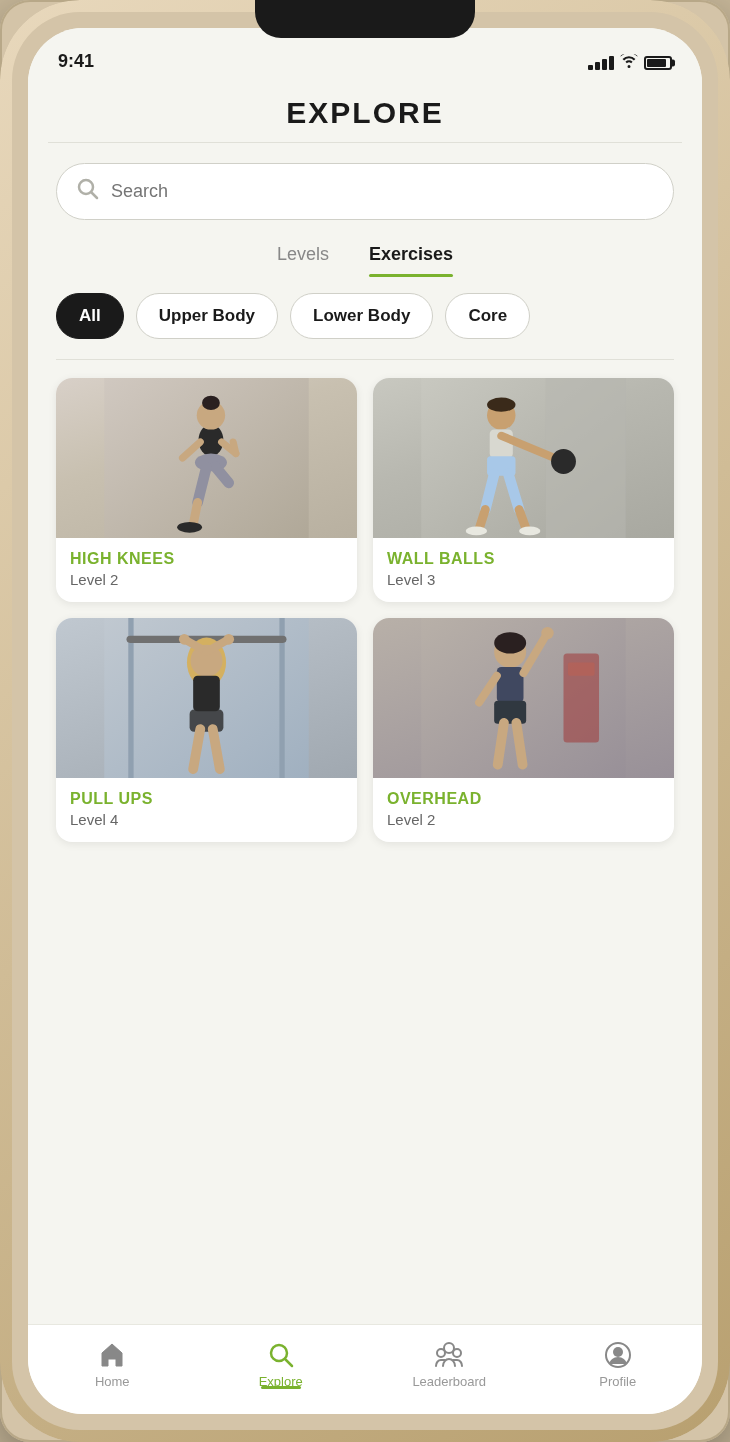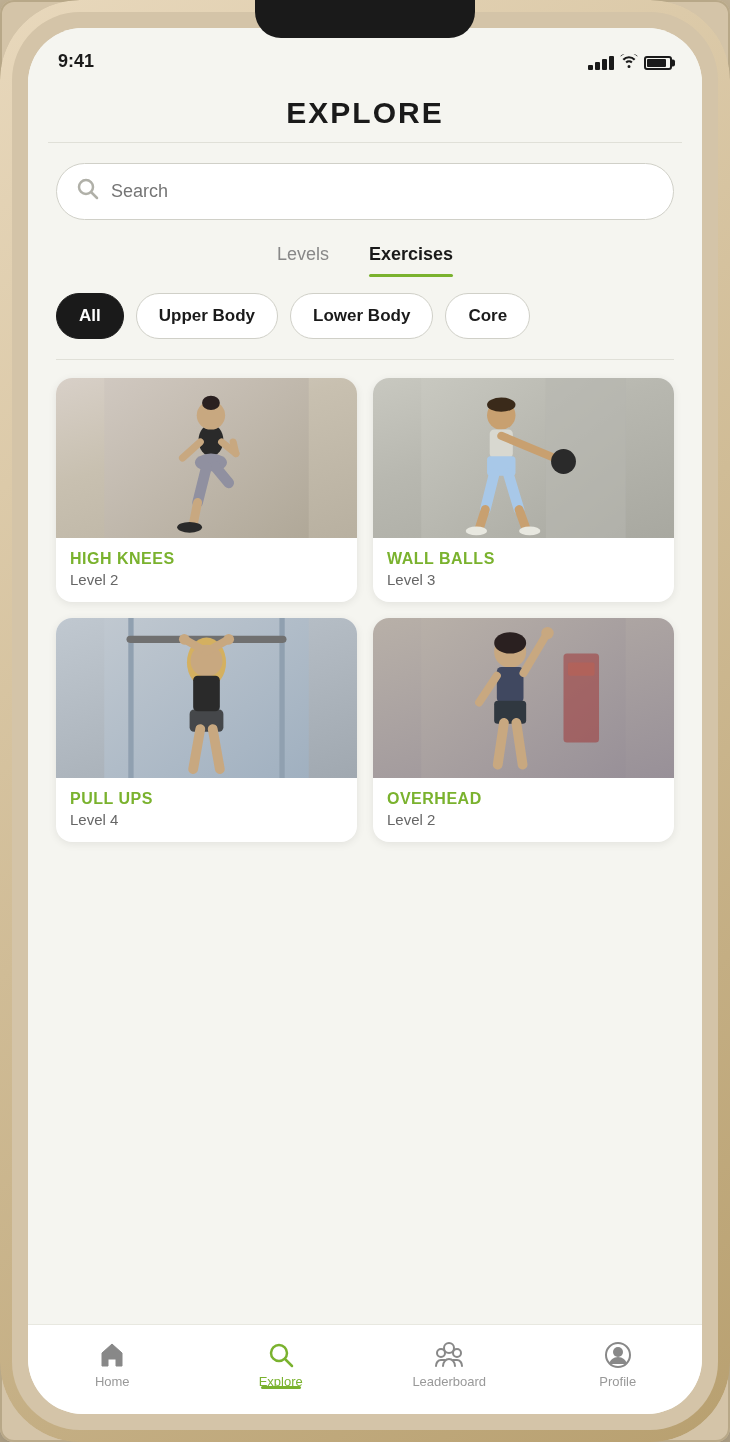--- a/index.html
+++ b/index.html
@@ -10,21 +10,21 @@
       justify-content: center;
       align-items: center;
       min-height: 100vh;
       font-family: -apple-system, BlinkMacSystemFont, 'Helvetica Neue', Arial, sans-serif;
     }
 
     .phone-frame {
       width: 730px;
       height: 1442px;
       background: #d4c4a8;
-      border-radius: 14px;
+      border-radius: 30px;
       position: relative;
       box-shadow:
         inset 0 0 0 2px #b8a888,
         0 20px 60px rgba(0,0,0,0.4);
       overflow: hidden;
     }
 
     
     .phone-frame::before {
       content: '';

